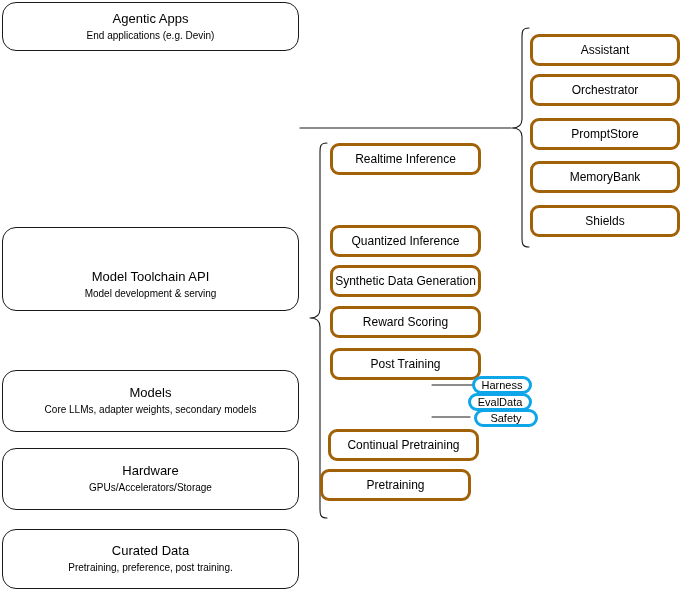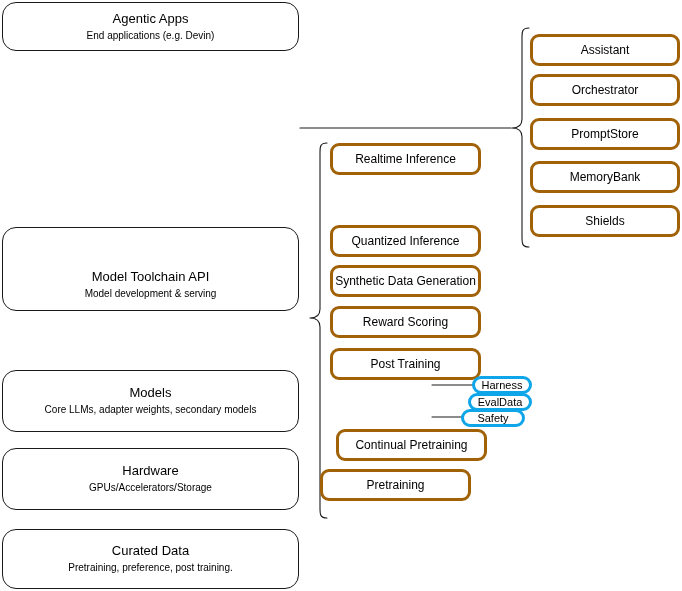--- a/index.html
+++ b/index.html
@@ -168,34 +168,34 @@
   </div>
   <div class="pill" style="left:330px; top:265px; width:151px; height:32px;">
     <span class="pill-label">Synthetic Data Generation</span>
   </div>
   <div class="pill" style="left:330px; top:306px; width:151px; height:32px;">
     <span class="pill-label">Reward Scoring</span>
   </div>
   <div class="pill" style="left:330px; top:348px; width:151px; height:32px;align-items:center;">
     <span class="pill-label">Post Training</span>
   </div>
-  <div class="pill" style="left:336px; top:429px; width:151px; height:32px;align-items:center;">
+  <div class="pill" style="left:328px; top:429px; width:151px; height:32px;align-items:center;">
     <span class="pill-label">Continual Pretraining</span>
   </div>
   <div class="pill" style="left:310px; top:469px; width:151px; height:32px;margin-left:10px;">
     <span class="pill-label">Pretraining</span>
   </div>
 
   <div class="mini" style="left:472px; top:376px; width:60px; height:18px;">
     <span class="mini-label">Harness</span>
   </div>
   <div class="mini" style="left:468px; top:393px; width:64px; height:18px;">
     <span class="mini-label">EvalData</span>
   </div>
-  <div class="mini" style="left:461px; top:409px; width:64px; height:18px;">
+  <div class="mini" style="left:474px; top:409px; width:64px; height:18px;">
     <span class="mini-label">Safety</span>
   </div>
 
   <div class="pill" style="left:530px; top:34px; width:150px; height:32px;">
     <span class="pill-label">Assistant</span>
   </div>
   <div class="pill" style="left:530px; top:74px; width:150px; height:32px;">
     <span class="pill-label">Orchestrator</span>
   </div>
   <div class="pill" style="left:530px; top:118px; width:150px; height:32px;">

